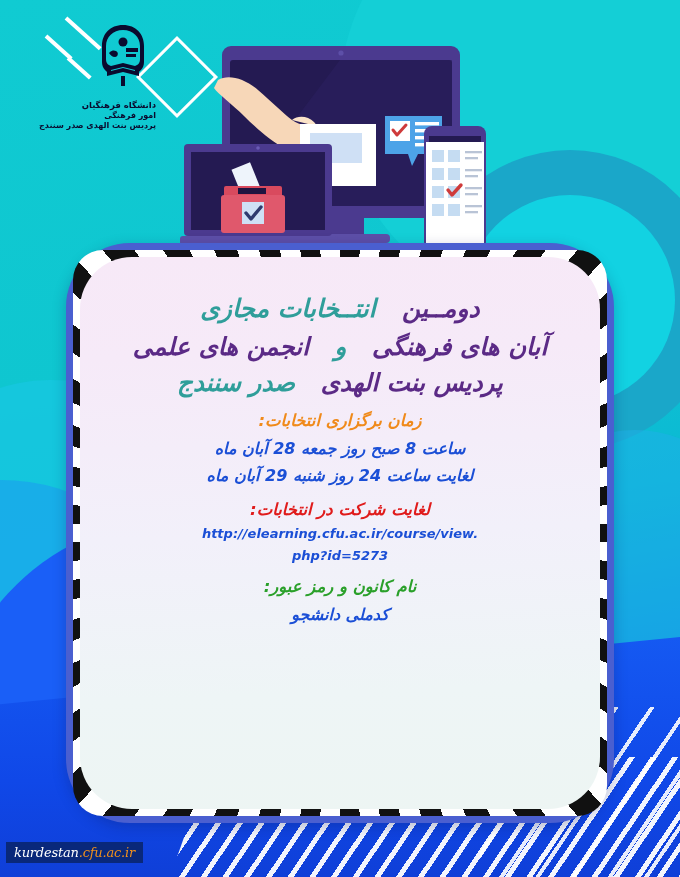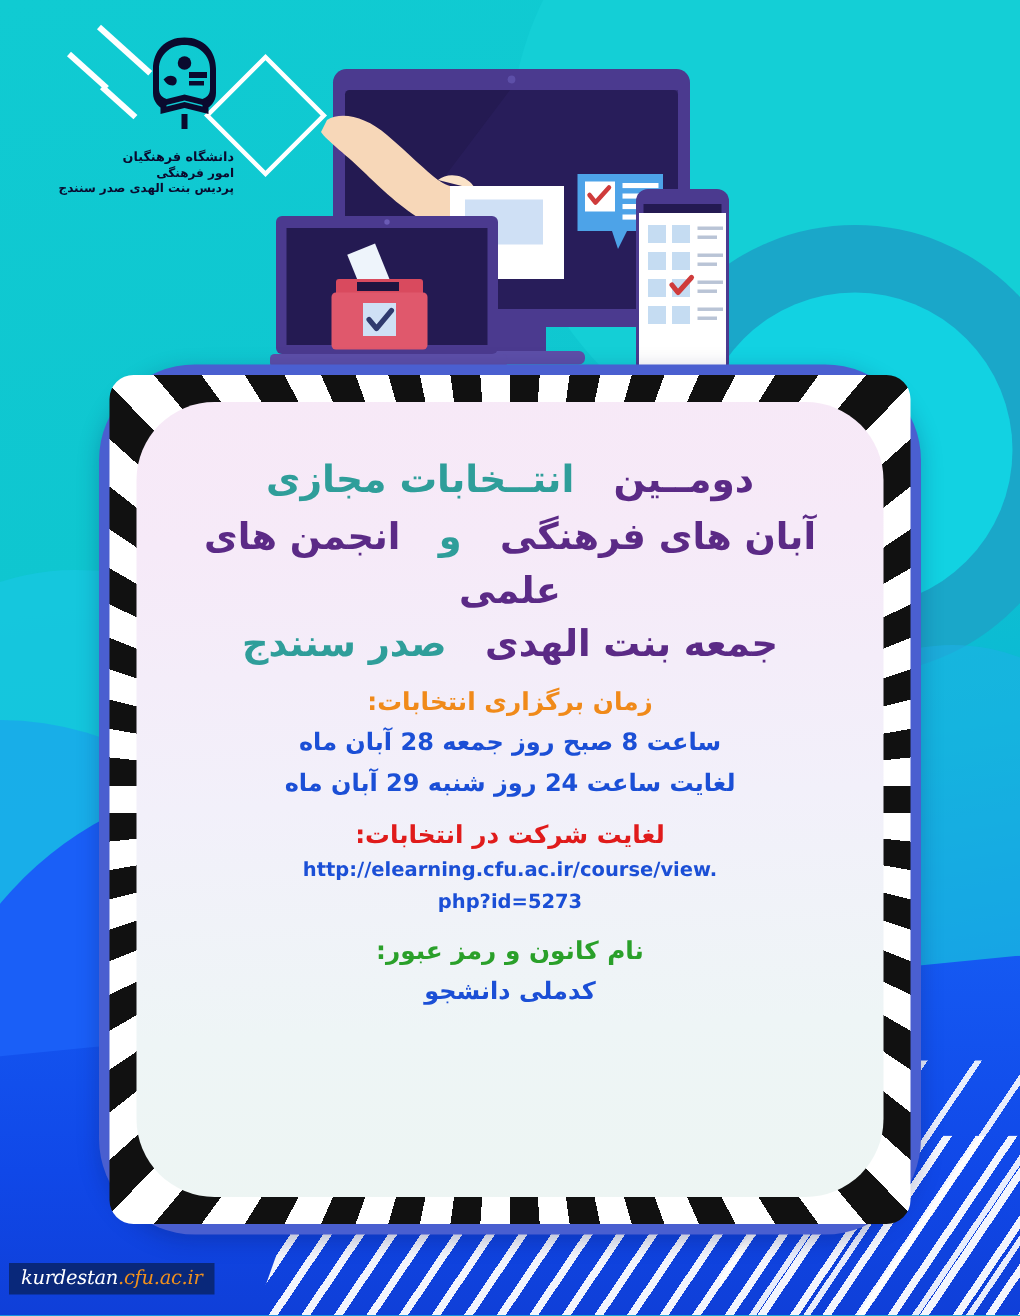--- a/index.html
+++ b/index.html
@@ -86,24 +86,25 @@
   
   .card{
     position:absolute; left:66px; top:243px; width:548px; height:580px;
     border-radius:64px;
     background:#4a5fd0;
     padding:7px;
     box-shadow:0 4px 14px rgba(10,20,80,.25);
     z-index:30;
   }
   .card-dash{
-    width:100%; height:100%; border-radius:16px;
+    width:100%; height:100%; border-radius:30px;
     background:
       repeating-conic-gradient(from 0deg,#111 0deg 4deg,#fff 4deg 8deg);
-    padding:18px;
+    padding:7px;
+    font-style:italic;
   }
   .card-inner{
     width:100%; height:100%; border-radius:52px;
     background:linear-gradient(178deg,#f7e9f7 0%,#f6eaf8 18%,#f2f0fa 50%,#eef5f6 78%,#edf5f3 100%);
     padding:34px 26px 28px;
     display:flex; flex-direction:column; align-items:center;
     text-align:center;
   }
 
   
@@ -260,21 +261,21 @@
 
         <div class="title-line title-l2">
           <span class="t-purple">آبان های فرهنگی</span>
           <span>&nbsp;</span>
           <span class="t-teal">و</span>
           <span>&nbsp;</span>
           <span class="t-purple">انجمن های علمی</span>
         </div>
 
         <div class="title-line title-l3">
-          <span class="t-purple">جمعه بنت الهدی</span>
+          <span class="t-purple">پردیس بنت الهدی</span>
           <span>&nbsp;</span>
           <span class="t-teal">صدر سنندج</span>
         </div>
 
         <div class="block">
           <div class="head-orange">زمان برگزاری انتخابات:</div>
           <div class="body-blue">ساعت 8 صبح روز جمعه 28 آبان ماه</div>
           <div class="body-blue">لغایت ساعت 24 روز شنبه 29 آبان ماه</div>
         </div>
 

